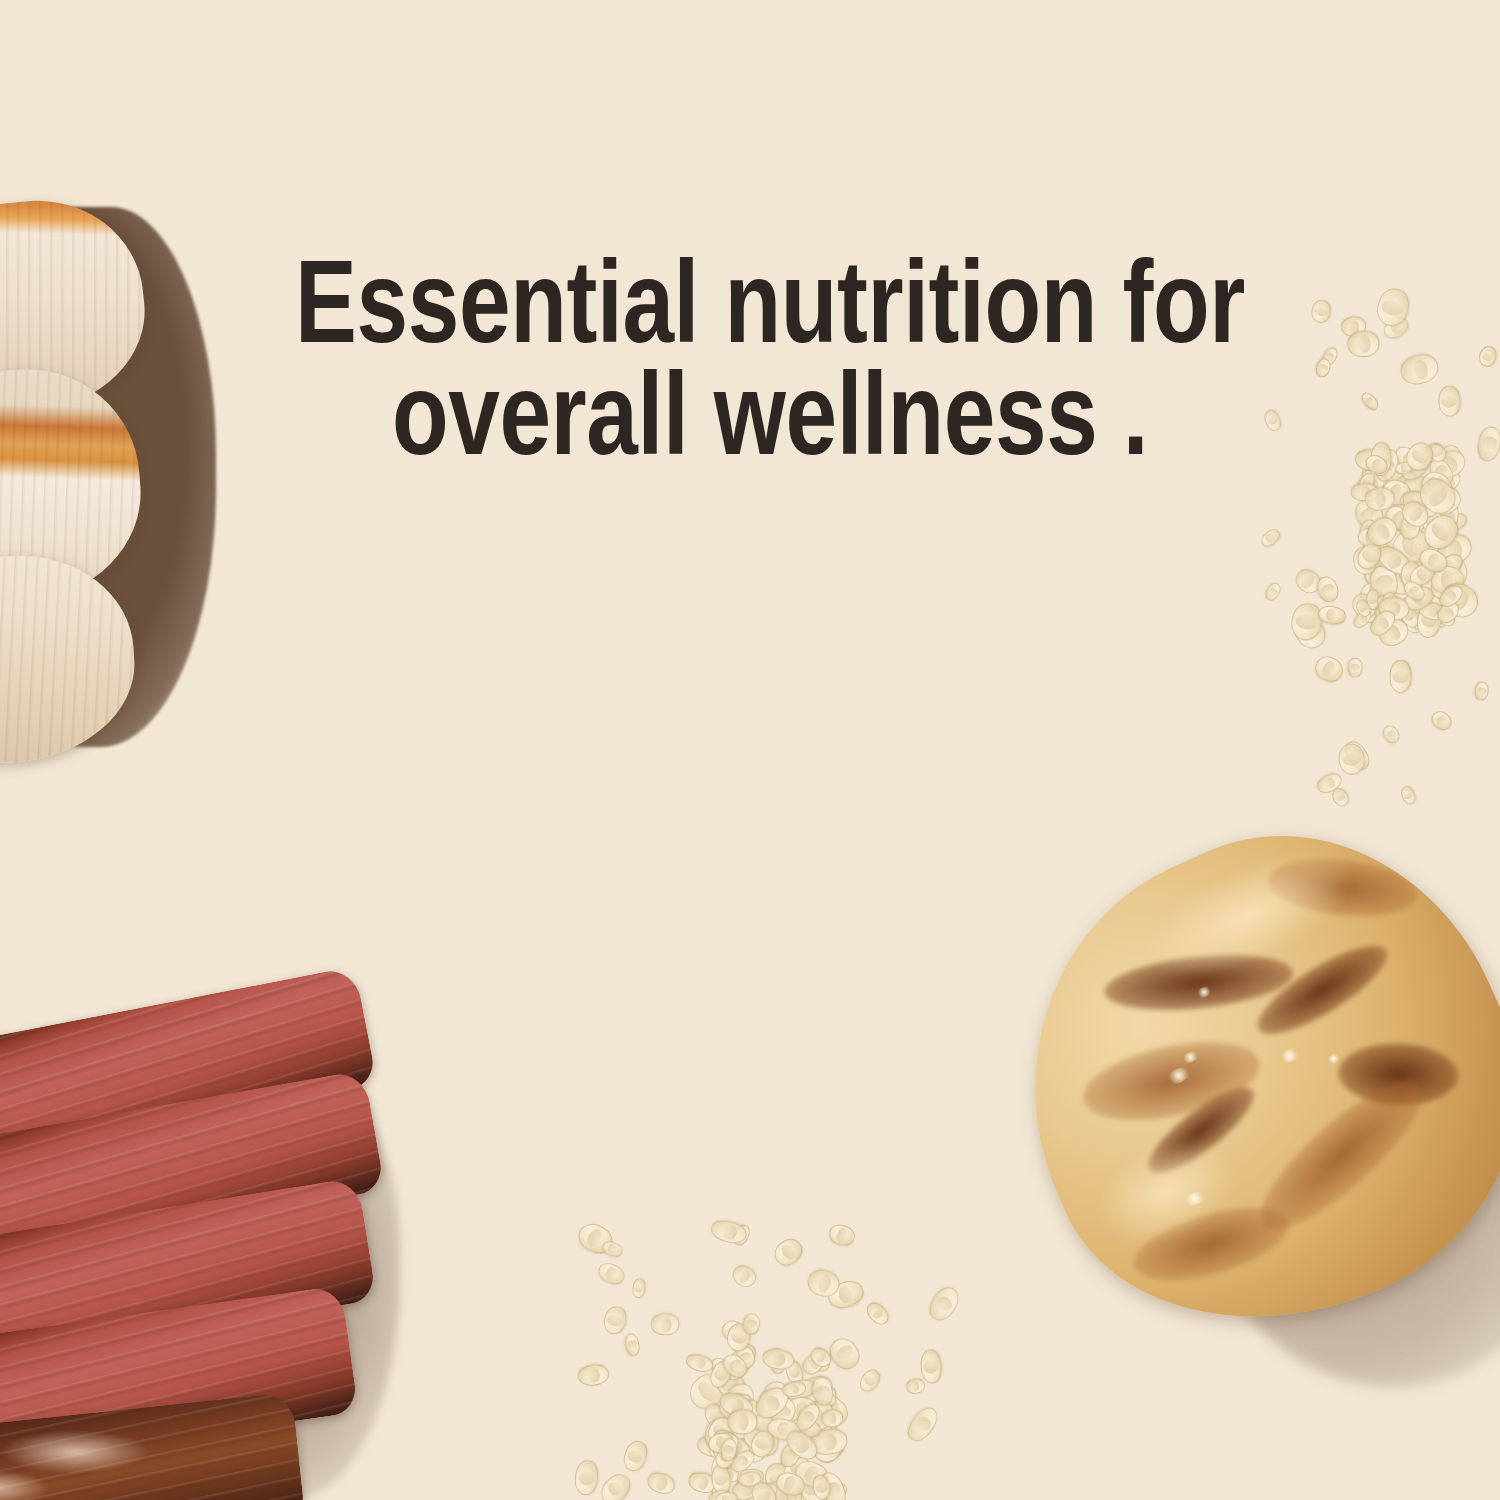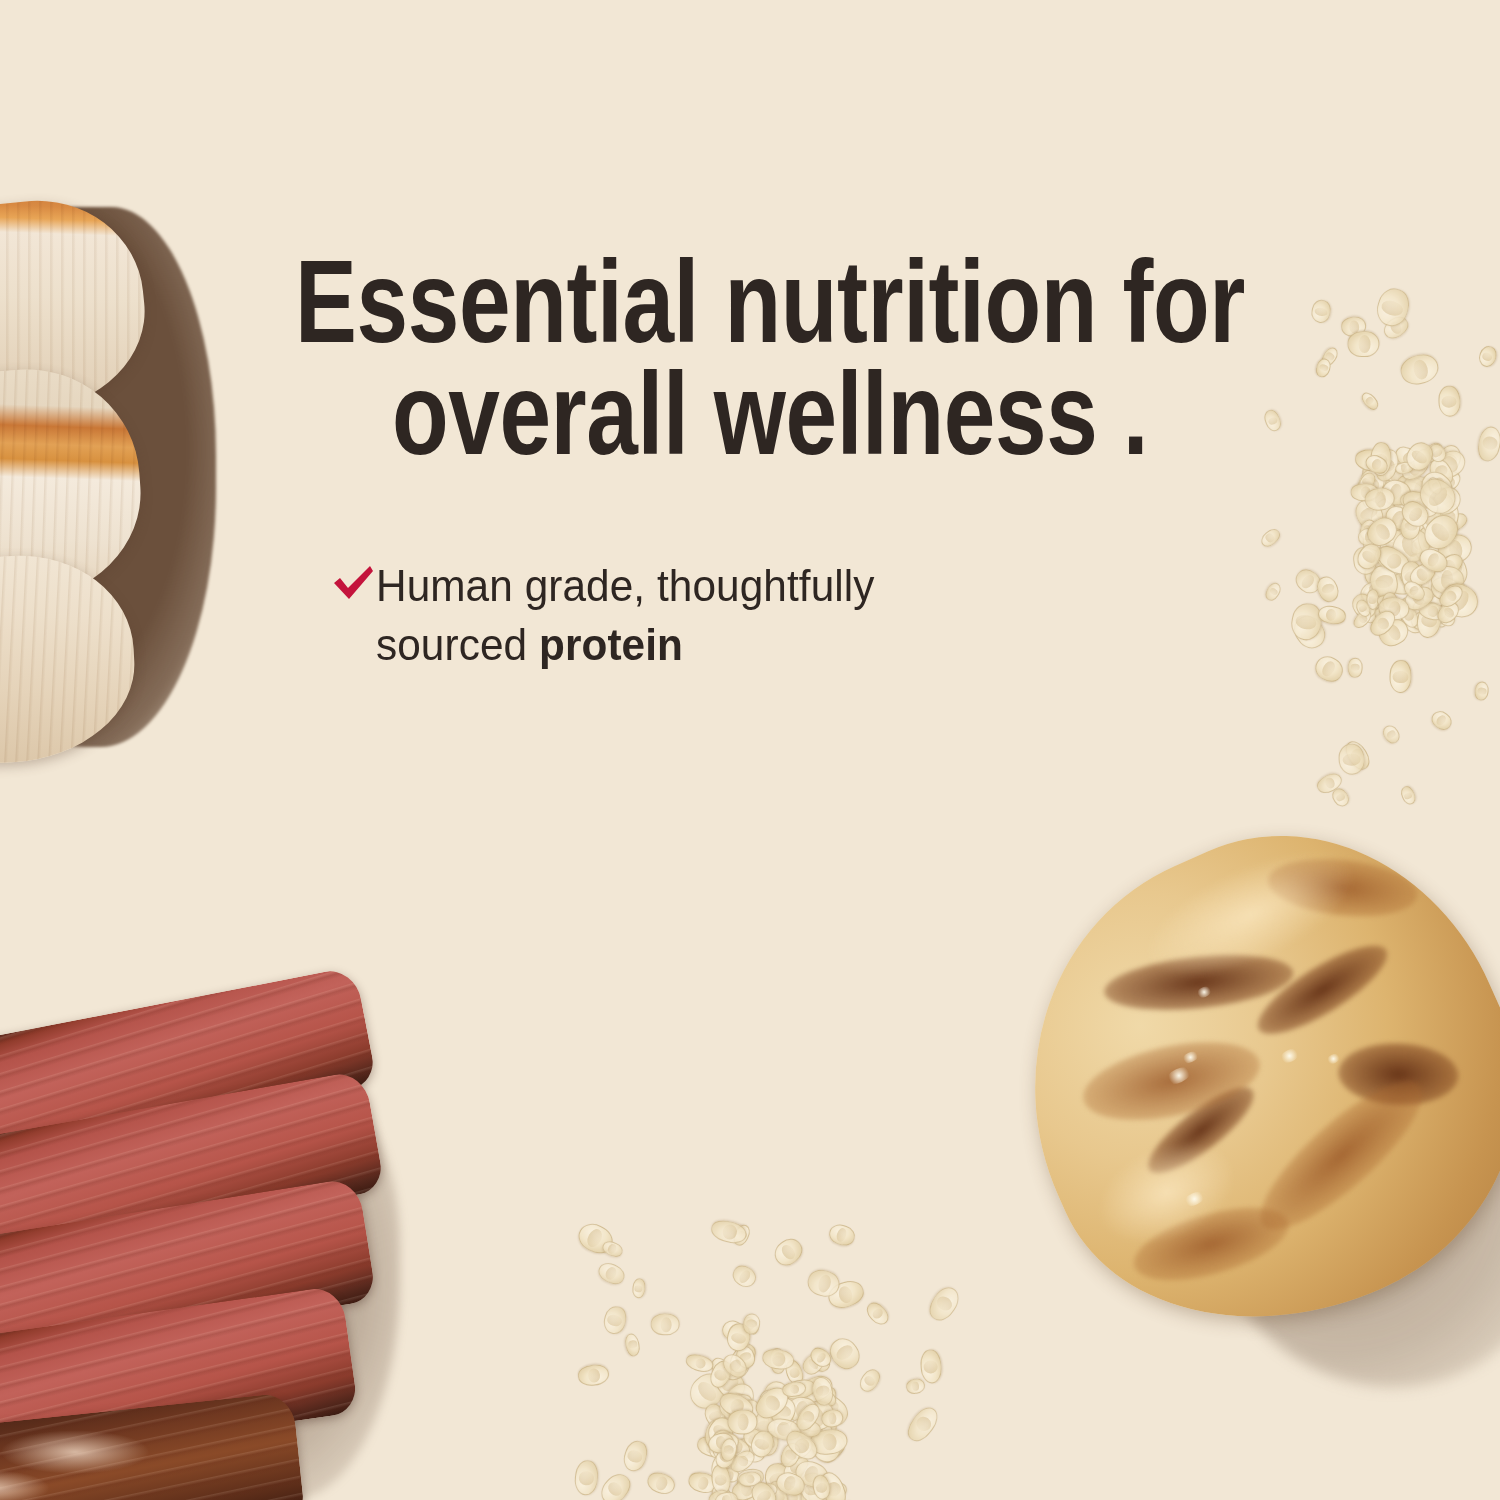--- a/index.html
+++ b/index.html
@@ -552,27 +552,18 @@
     </div>
   </div>
 
   <h1 class="headline" style="color: rgb(46, 38, 34);">
     <span class="hl-line">Essential nutrition for</span>
     <span class="hl-line">overall wellness .</span>
   </h1>
 
   <ul class="bullets" style="list-style:none;margin:0;padding:0;">
 
-    <li class="bullet-row">
-      <span class="check-icon">
-        <svg viewBox="0 0 46 46" xmlns="http://www.w3.org/2000/svg" aria-hidden="true">
-          <path d="M4 23 L10 18 L18 28 L40 6 L43 11 L19 39 Z" fill="#C4143C"></path>
-        </svg>
-      </span>
-      <span class="bullet-text" style="color: rgb(46, 38, 34);"><span>Human grade, thoughtfully
-sourced </span><b>protein</b></span>
-    </li>
 
 
 
   </ul>
 
 </div>
 
 </body></html>

